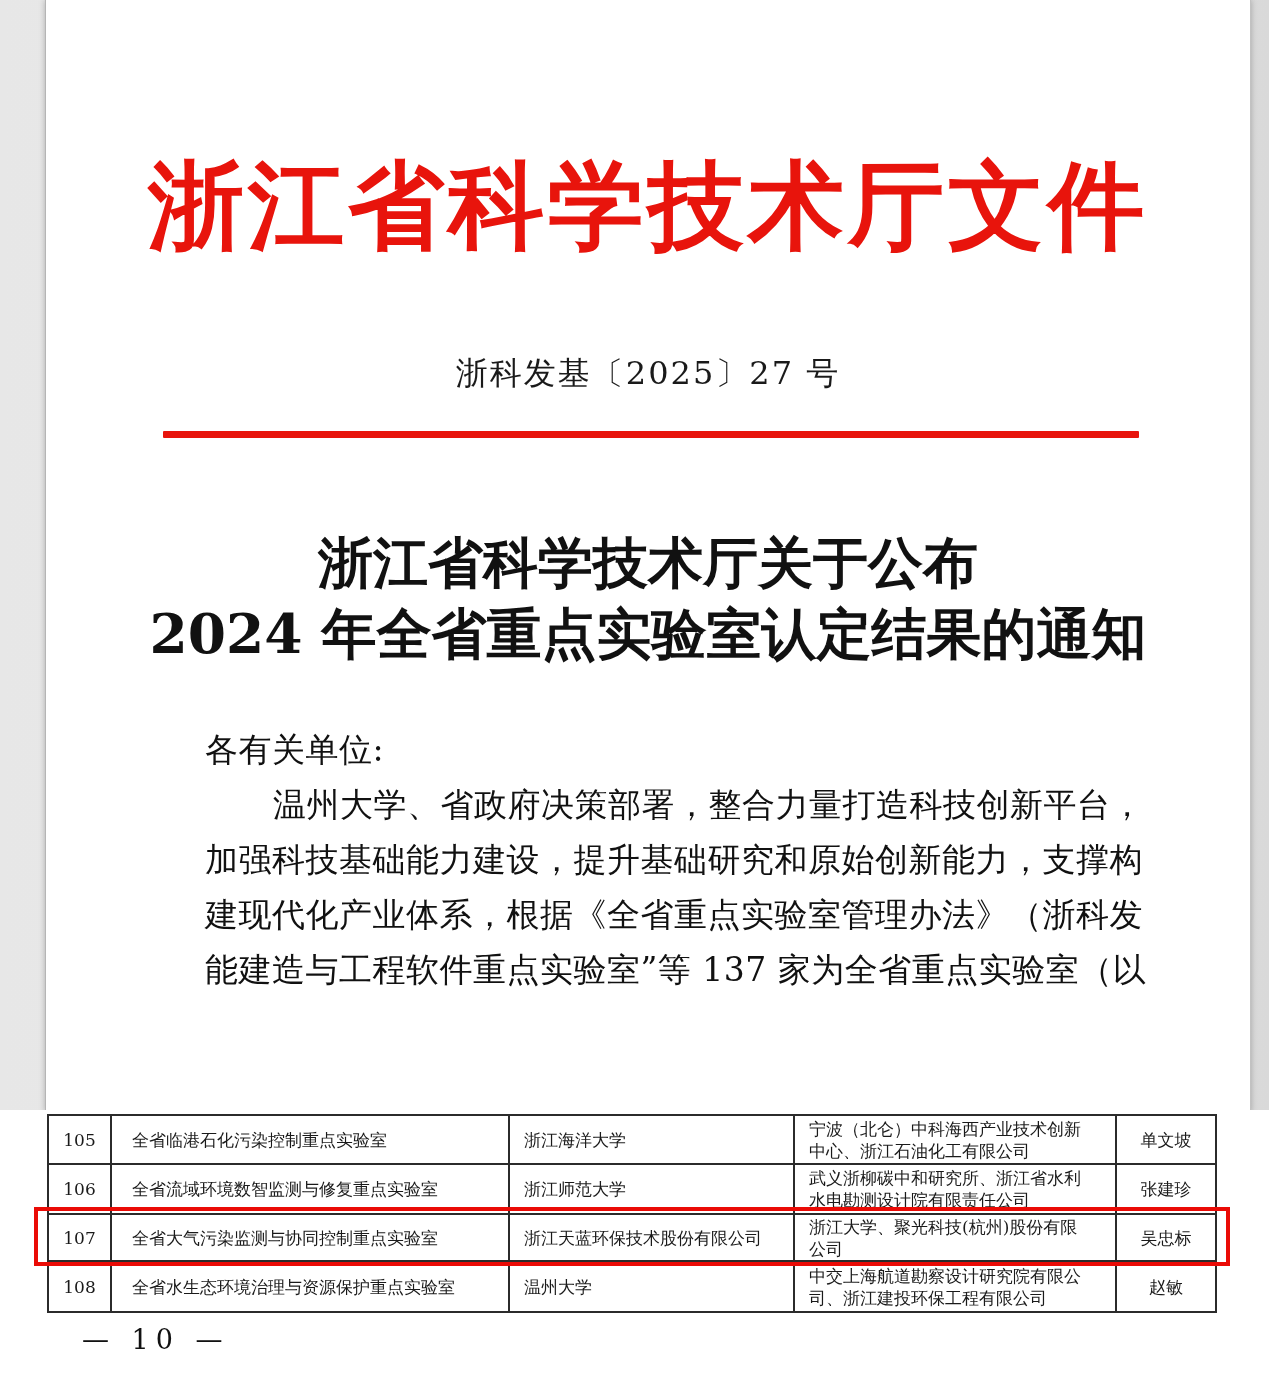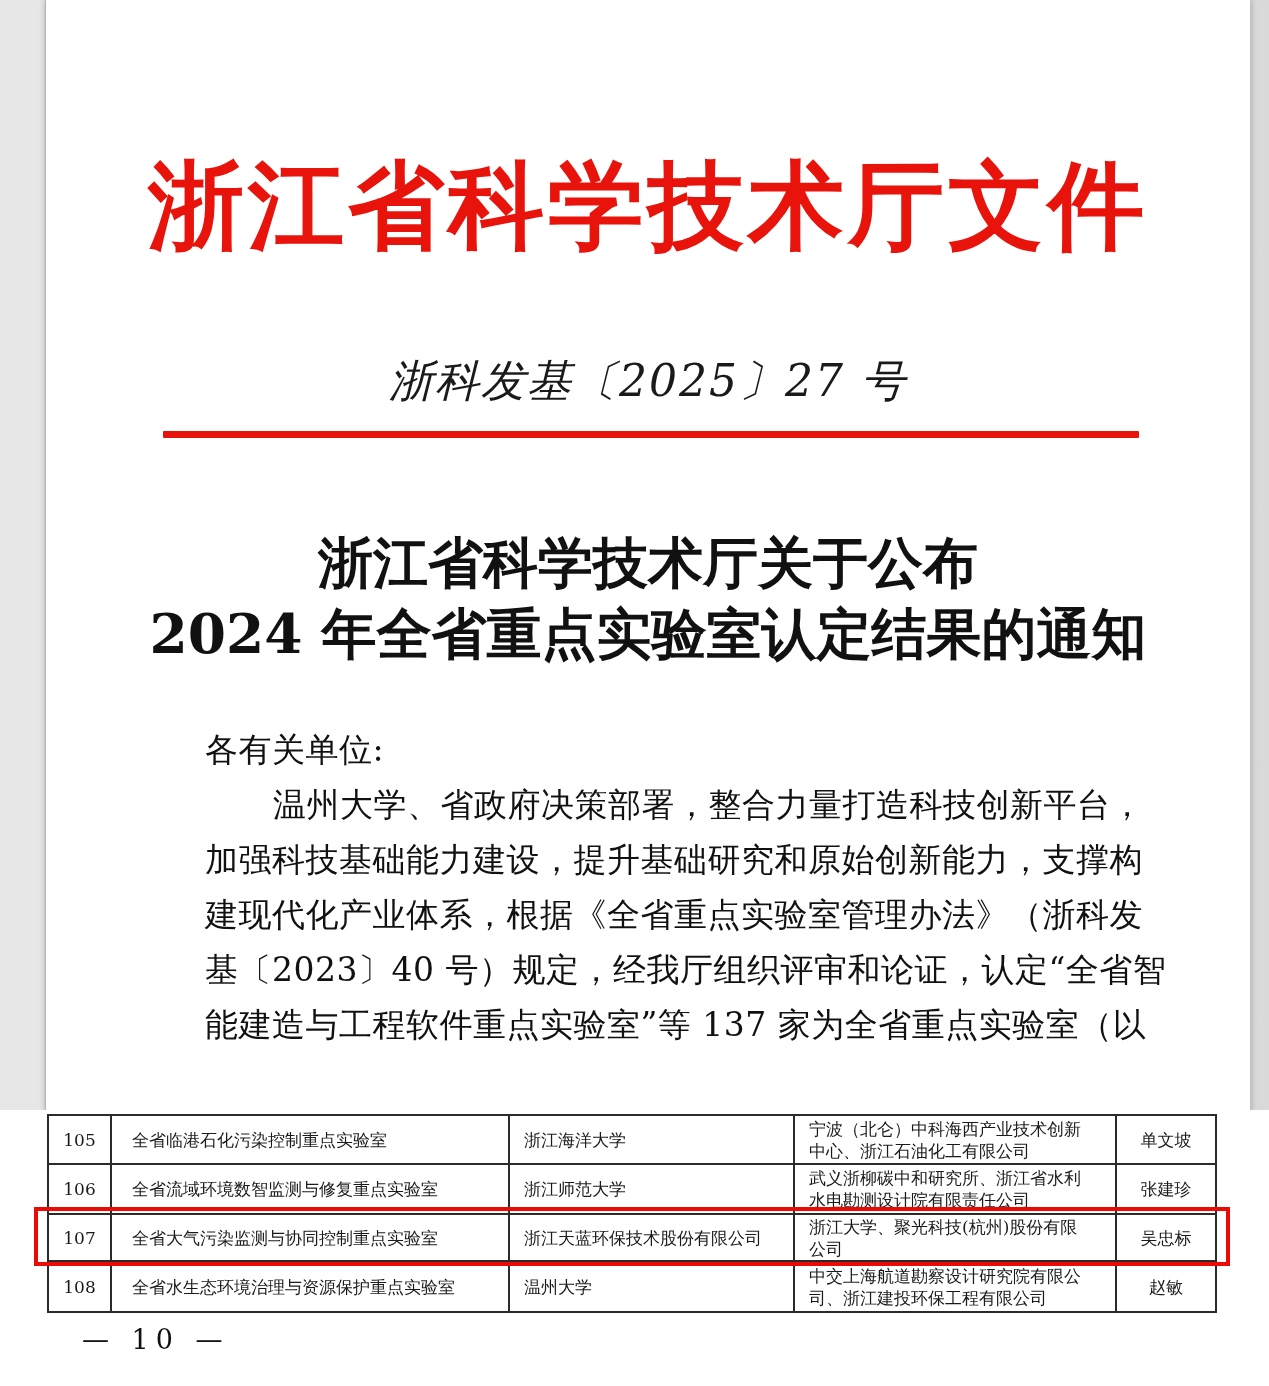--- a/index.html
+++ b/index.html
@@ -42,24 +42,23 @@
     letter-spacing: 4px;
     color: #e8140c;
     line-height: 120px;
     white-space: nowrap;
   }
   .doc-number {
     position: absolute;
     left: 45px; top: 352px;
     width: 1206px;
     text-align: center;
-    font-size: 44px;
+    font-size: 32px;
     color: #1a1a1a;
     letter-spacing: 2px;
-    font-style: italic;
   }
   .red-rule {
     position: absolute;
     left: 163px; top: 431px;
     width: 976px; height: 7px;
     background: #e8140c;
     border-radius: 1px;
   }
   .notice-title {
     position: absolute;
@@ -141,21 +140,20 @@
   <div class="red-rule"></div>
 
   <div class="notice-title line1">浙江省科学技术厅关于公布</div>
   <div class="notice-title line2">2024 年全省重点实验室认定结果的通知</div>
 
   <div class="body-text">
     <div class="line">各有关单位:</div>
     <div class="line indent">温州大学、省政府决策部署，整合力量打造科技创新平台，</div>
     <div class="line">加强科技基础能力建设，提升基础研究和原始创新能力，支撑构</div>
     <div class="line">建现代化产业体系，根据《全省重点实验室管理办法》（浙科发</div>
-    <div class="line">基〔2023〕40 号）规定，经我厅组织评审和论证，认定“全省智</div>
     <div class="line">能建造与工程软件重点实验室”等 137 家为全省重点实验室（以</div>
   </div>
 
   <table class="lab-table">
     <tbody>
       <tr class="r0">
         <td class="col-no">105</td>
         <td class="col-lab">全省临港石化污染控制重点实验室</td>
         <td class="col-host">浙江海洋大学</td>
         <td class="col-part">宁波（北仑）中科海西产业技术创新中心、浙江石油化工有限公司</td>

